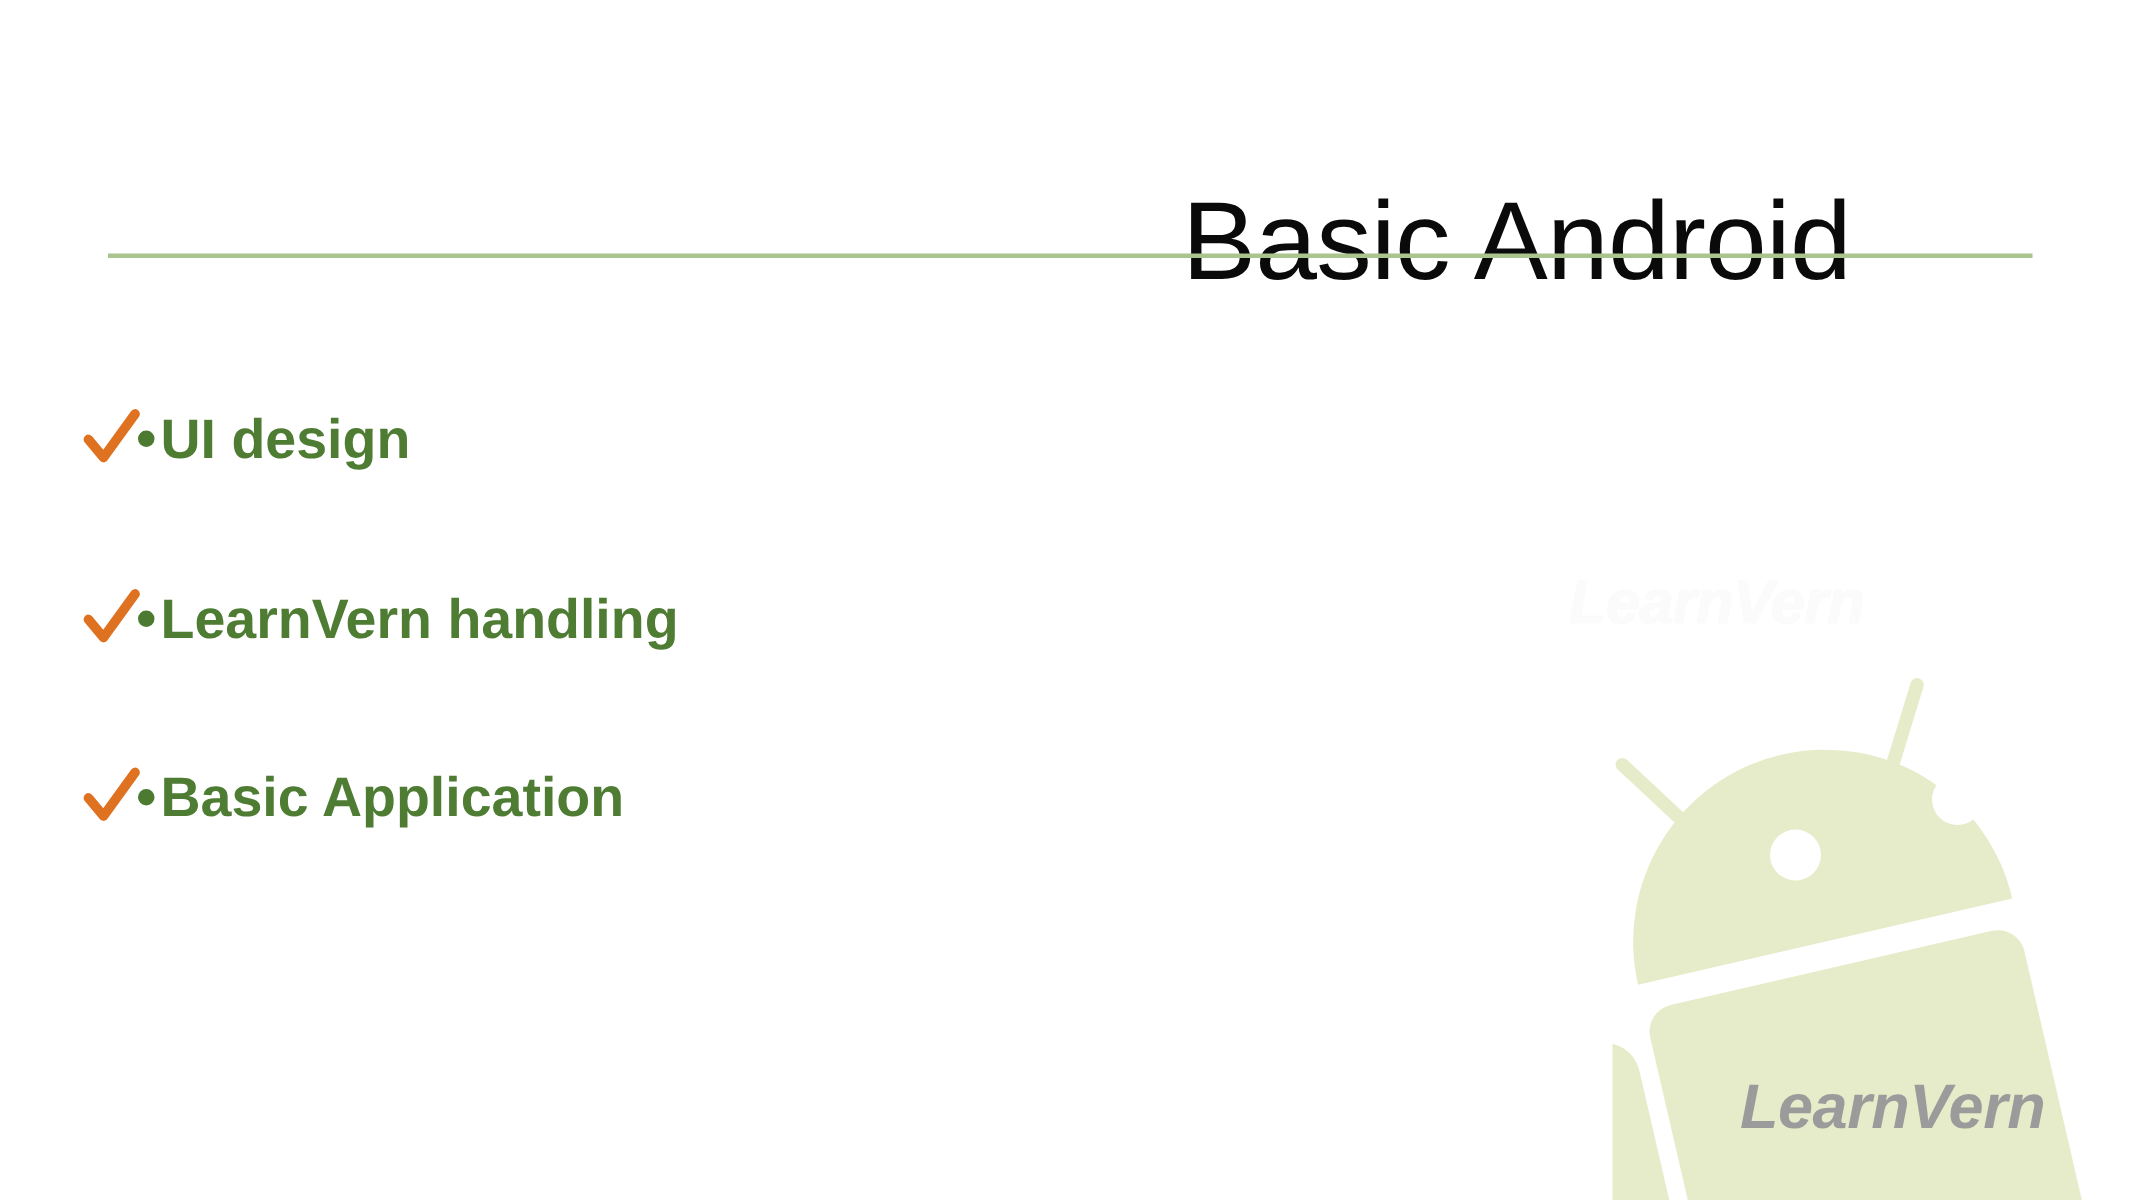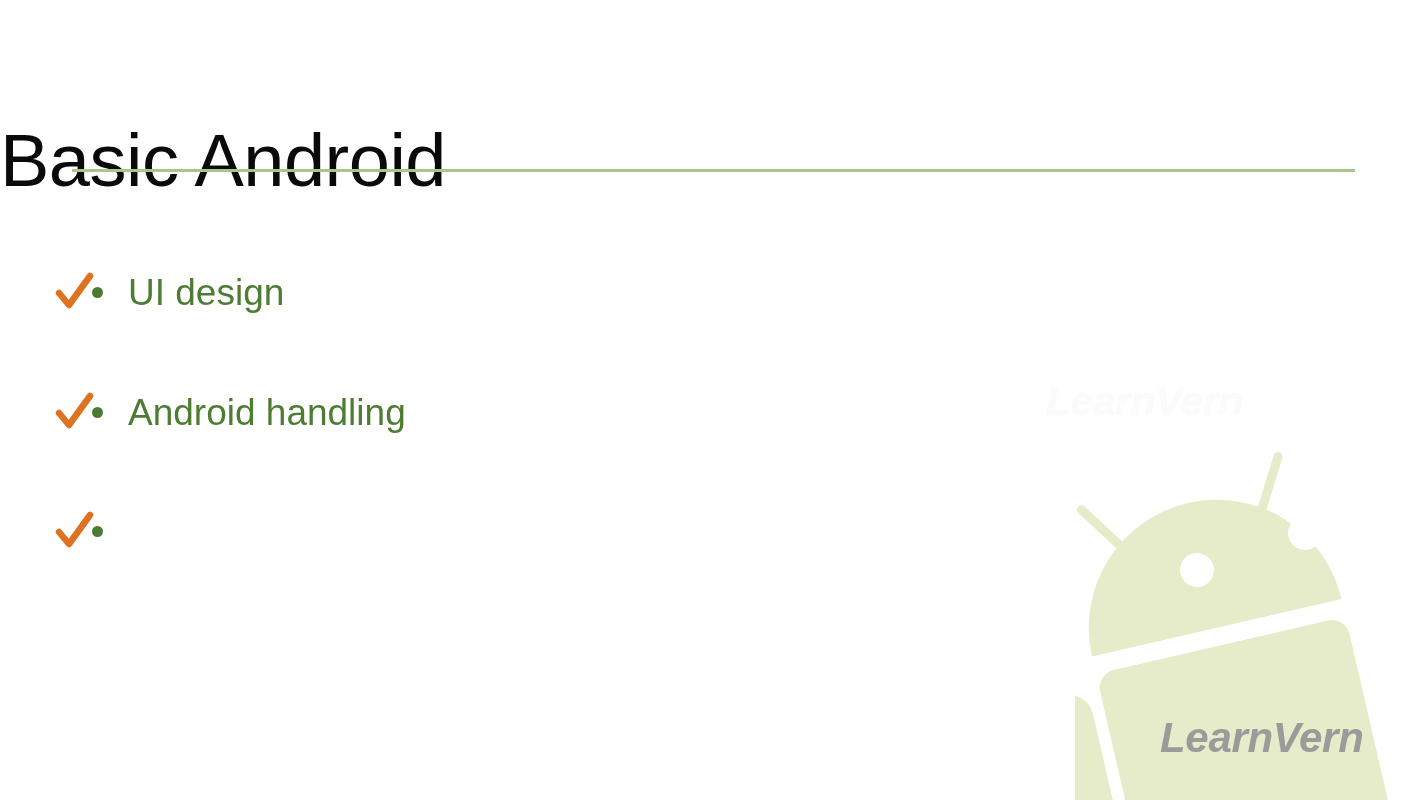--- a/index.html
+++ b/index.html
@@ -60,21 +60,21 @@
     position: absolute;
     inset: 0;
     z-index: 1;
   }
 
   #slide-title {
     position: absolute;
     left: 0;
     top: 72px;
     width: 1234px;
-    text-align: left;
+    text-align: right;
     font-size: 74px;
     font-weight: normal;
     line-height: 1.05;
     color: #0a0a0a;
     letter-spacing: -0.5px;
   }
 
   #title-rule {
     position: absolute;
     left: 72px;
@@ -113,25 +113,26 @@
   .dot-icon {
     width: 11px;
     height: 11px;
     border-radius: 50%;
     background: #4c7a30;
     flex: 0 0 11px;
     margin-left: -2px;
     margin-top: 1px;
   }
   .bullet-text {
-    margin-left: 25px;
+    margin-left: 4px;
     font-size: 37px;
     color: #4e7c33;
     line-height: 1;
     white-space: nowrap;
+    font-weight: bold;
   }
 </style>
 </head>
 <body>
 
 <div id="slide">
 
   <div id="brand-layer">
 
     <div id="watermark-top">LearnVern</div>
@@ -171,25 +172,26 @@
         </svg>
         <span class="dot-icon"></span>
         <span class="bullet-text">UI design</span>
       </li>
 
       <li class="bullet-row row-1">
         <svg class="check-icon" viewBox="0 0 40 40">
           <path d="M 5 21 L 15 33 L 36 4" stroke="#de7220" stroke-width="6.5" fill="none" stroke-linecap="round" stroke-linejoin="round"></path>
         </svg>
         <span class="dot-icon"></span>
-        <span class="bullet-text">Android handling</span>
+        <span class="bullet-text">LearnVern handling</span>
       </li>
 
       <li class="bullet-row row-2">
         <svg class="check-icon" viewBox="0 0 40 40">
           <path d="M 5 21 L 15 33 L 36 4" stroke="#de7220" stroke-width="6.5" fill="none" stroke-linecap="round" stroke-linejoin="round"></path>
         </svg>
         <span class="dot-icon"></span>
+        <span class="bullet-text">Basic Application</span>
       </li>
 
     </ul>
   </div>
 </div>
 
 </body></html>

